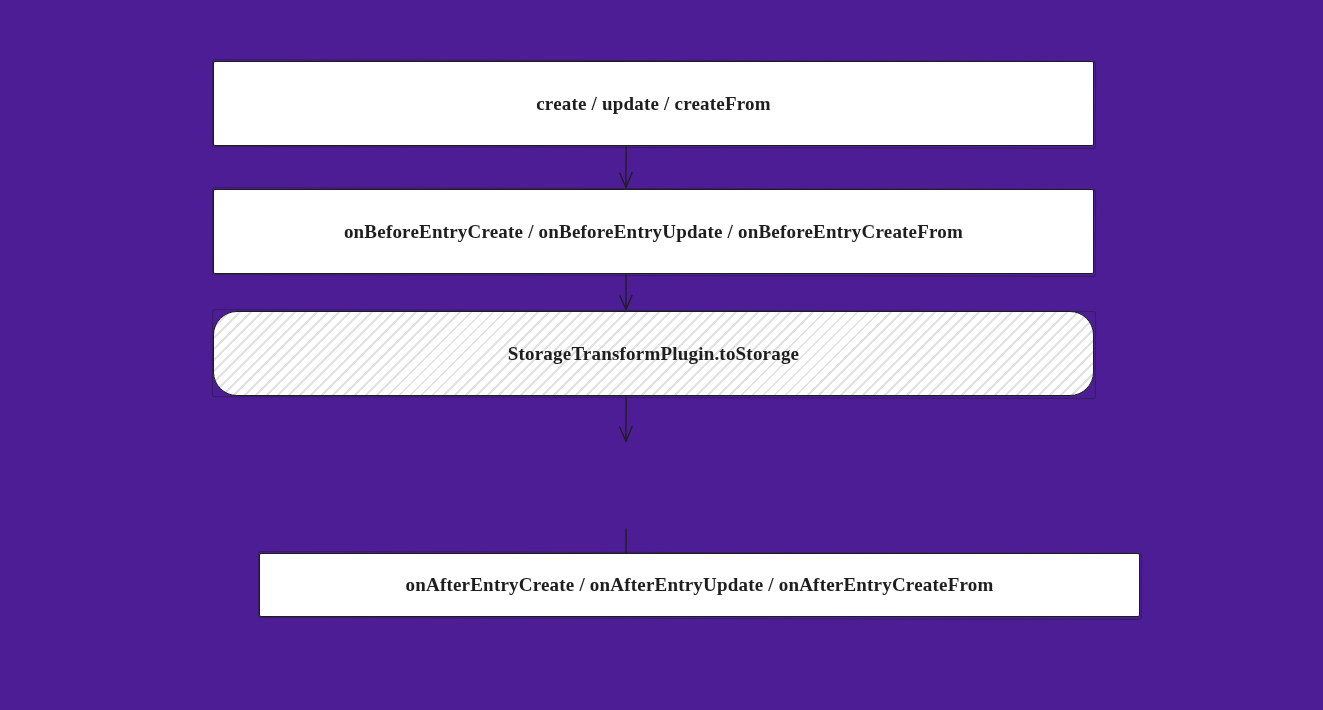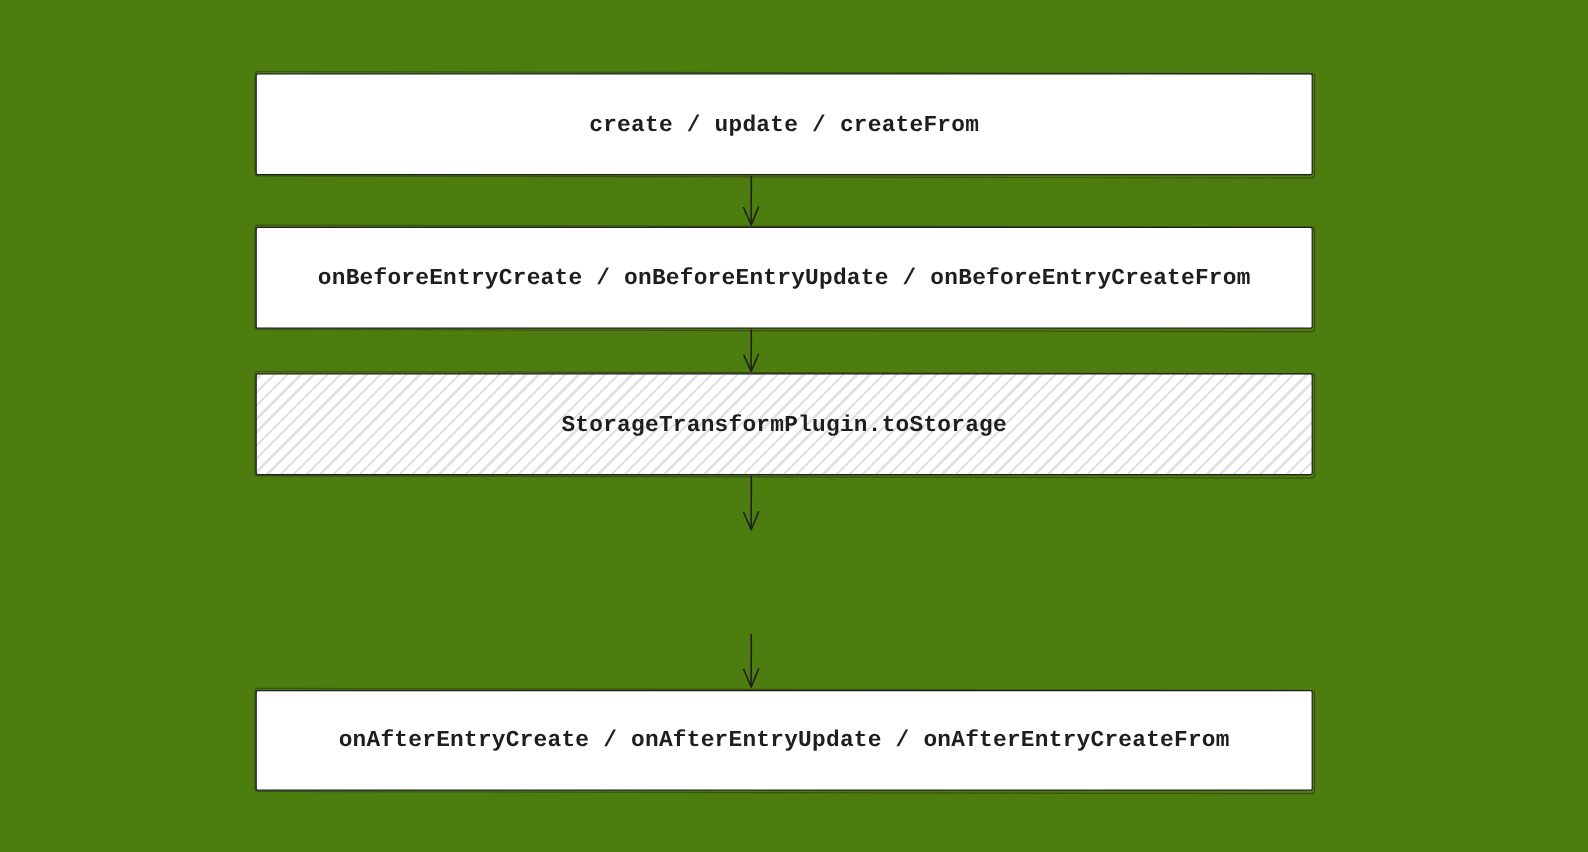--- a/index.html
+++ b/index.html
@@ -4,23 +4,23 @@
 <style>
   html, body {
     margin: 0;
     padding: 0;
     background: #ffffff;
   }
   .canvas {
     position: relative;
     width: 1323px;
     height: 710px;
-    background: #4d7c0f;
+    background: #4c1d95;
     overflow: hidden;
-    font-family: Liberation Mono, monospace;
+    font-family: Liberation Serif, serif;
   }
   .node {
     position: absolute;
     left: 213px;
     width: 881px;
     height: 85px;
     box-sizing: border-box;
     background: #ffffff;
     border: 1.6px solid #1e1e1e;
     border-radius: 2px;
@@ -47,26 +47,27 @@
     z-index: 1;
   }
   .node.hachure {
     background-image: repeating-linear-gradient(
       -45deg,
       #ffffff 0px,
       #ffffff 5.8px,
       #e2e2e2 5.8px,
       #e2e2e2 7.8px
     );
+    border-radius: 24px;
   }
   .node-1 { top: 61px;  }
   .node-2 { top: 189px; }
   .node-3 { top: 311px; }
   .node-4 { top: 443px; }
-  .node-5 { top: 575px; height: 84px; }
+  .node-5 { top: 553px; height: 64px; margin-left: 46px; }
 
   .arrow {
     position: absolute;
     left: 615px;
     width: 22px;
     pointer-events: none;
   }
   .arrow svg { display: block; }
   .arrow-1 { top: 146px; height: 43px; }
   .arrow-2 { top: 274px; height: 37px; }

